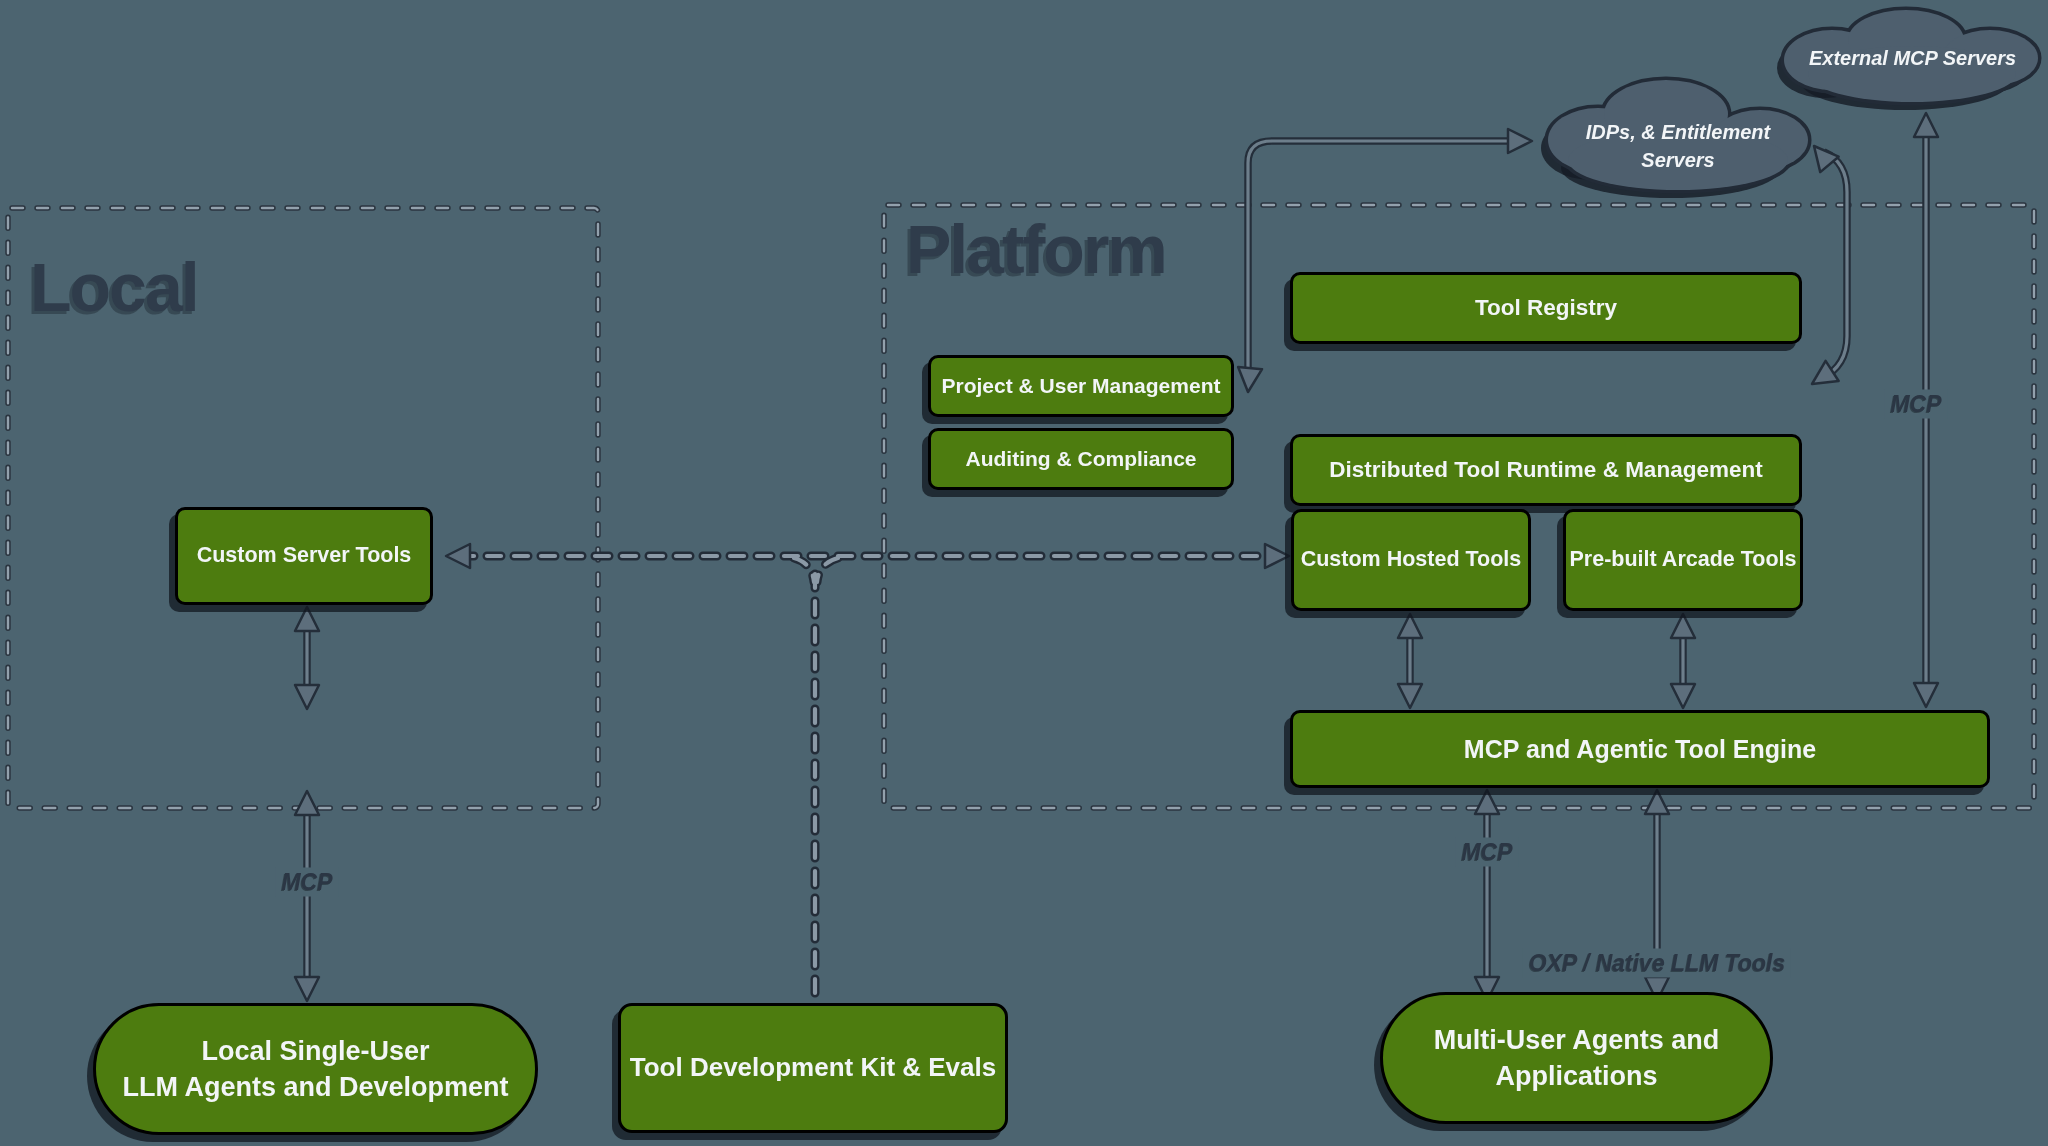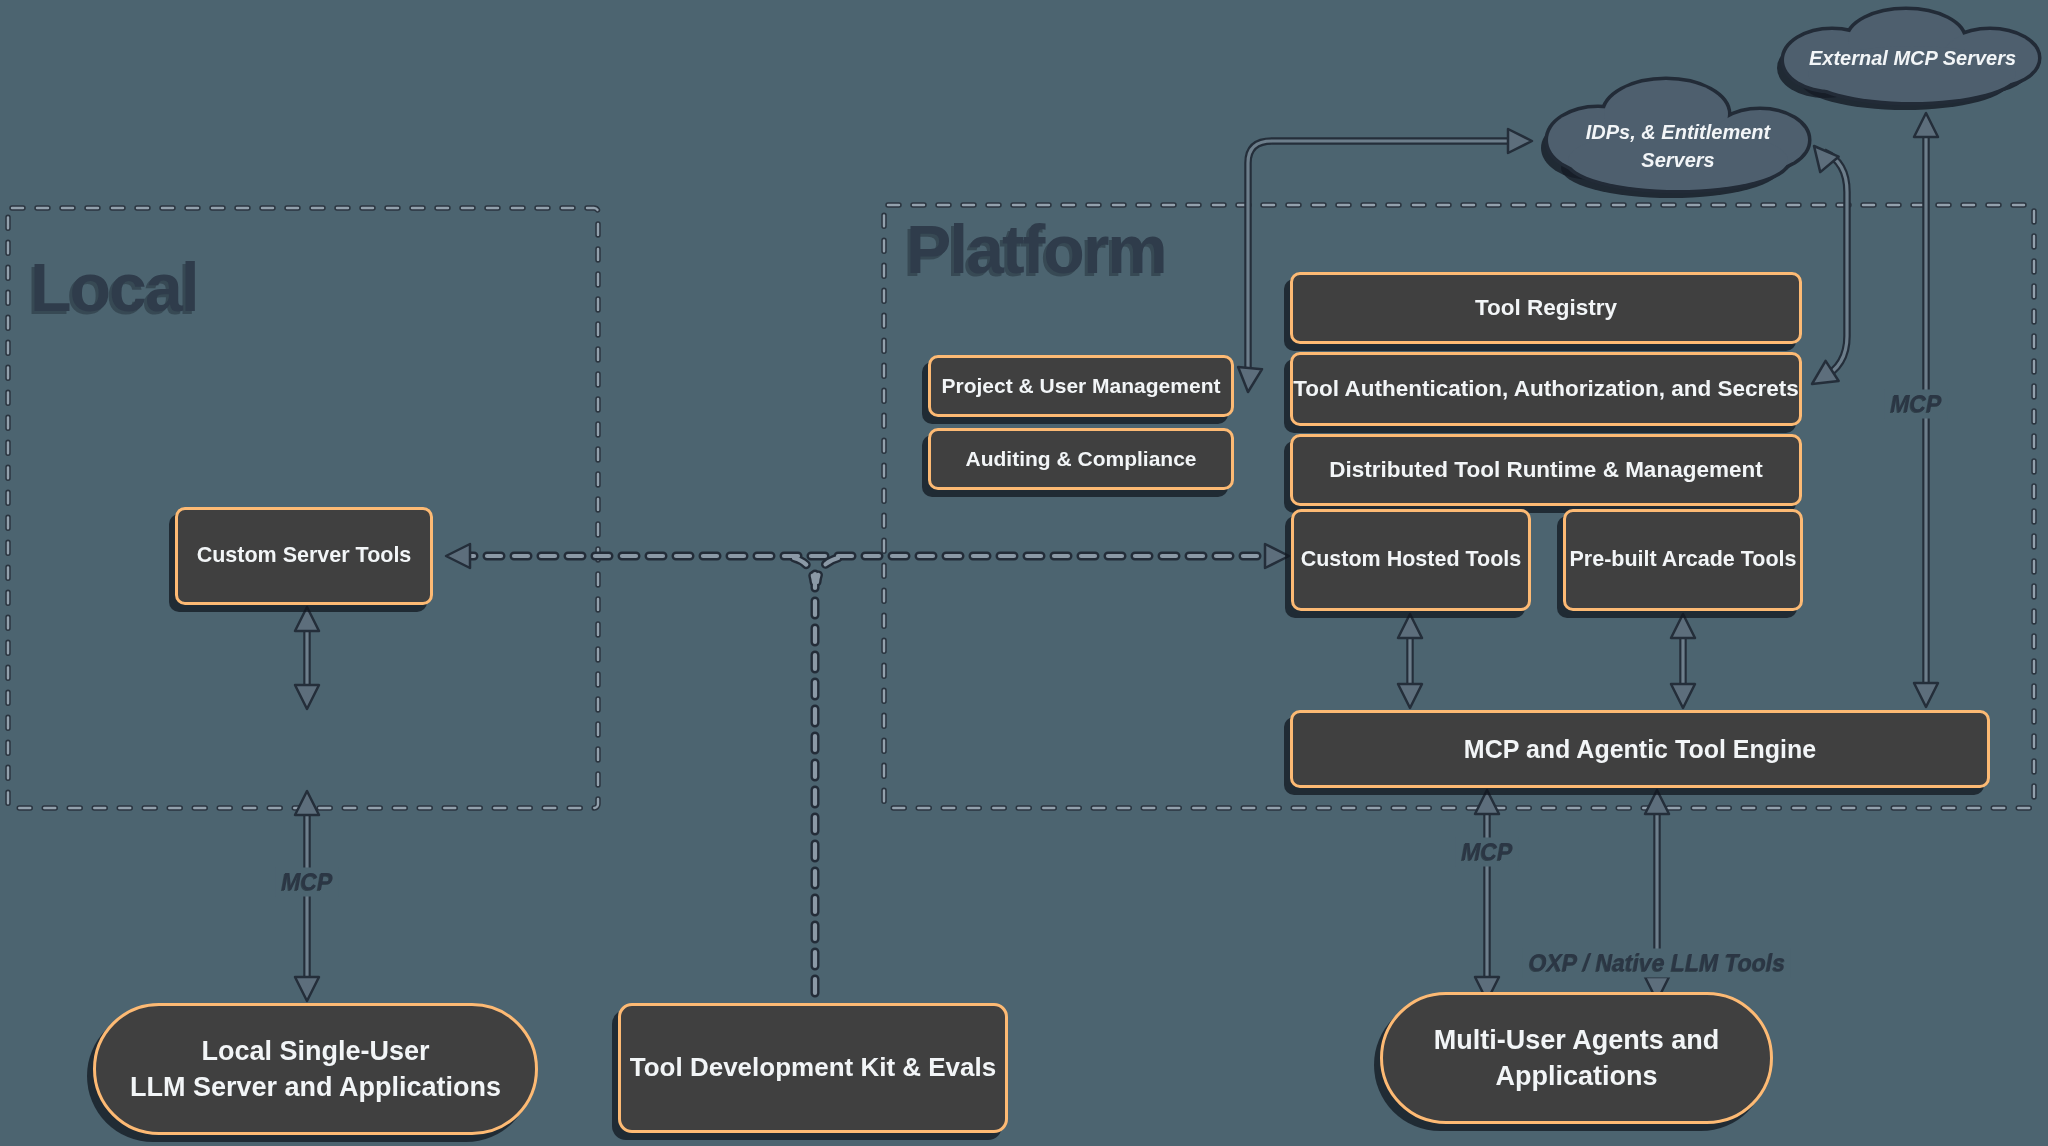--- a/index.html
+++ b/index.html
@@ -19,21 +19,21 @@
   
   .cdash-u{stroke:#2b3540;stroke-width:5.5;fill:none;stroke-dasharray:11 14;stroke-linecap:round;}
   .cdash-o{stroke:#93a1ad;stroke-width:2.4;fill:none;stroke-dasharray:11 14;stroke-linecap:round;}
   
   .cloud-shadow ellipse{fill:#151c26;opacity:.8;}
   .cloud-line ellipse{fill:#4e5f6e;stroke:#222b37;stroke-width:7;}
   .cloud-fill ellipse{fill:#4e5f6e;}
   
   .node{
     position:absolute;box-sizing:border-box;
-    background:#404040;border:3px solid #fdba74;border-radius:10px;
+    background:#4d7c0f;border:3px solid #000000;border-radius:10px;
     box-shadow:-6px 7px 0 rgba(15,21,29,.72);
     display:flex;align-items:center;justify-content:center;flex-direction:column;
     color:#f2f5f7;text-align:center;font-weight:600;line-height:1.3;
   }
   .pill{border-radius:70px;font-weight:700;}
   .section-label{
     position:absolute;font-size:68px;font-weight:700;letter-spacing:-2px;
     color:#2f3c4b;text-shadow:-3px 3px 0 rgba(18,24,32,.35);white-space:nowrap;
   }
   .cloud-label{
@@ -187,23 +187,20 @@
     <div>IDPs, &amp; Entitlement</div>
     <div>Servers</div>
   </div>
 
   <div class="section-label" style="left:30px;top:212px;margin-top:36px;">Local</div>
   <div class="section-label" style="left:906px;top:210px;">Platform</div>
 
   <div class="node" style="left:1290px;top:272px;width:512px;height:72px;font-size:22.5px;">
     <span>Tool Registry</span>
   </div>
-  <div class="node" style="left:1290px;top:352px;width:512px;height:74px;font-size:22.5px;">
-    <span>Tool Authentication, Authorization, and Secrets</span>
-  </div>
   <div class="node" style="left:1290px;top:434px;width:512px;height:72px;font-size:22.5px;">
     <span>Distributed Tool Runtime &amp; Management</span>
   </div>
   <div class="node" style="left:928px;top:355px;width:306px;height:62px;font-size:21px;justify-content:center;">
     <span>Project &amp; User Management</span>
   </div>
   <div class="node" style="left:928px;top:428px;width:306px;height:62px;font-size:21px;">
     <span>Auditing &amp; Compliance</span>
   </div>
   <div class="node" style="left:1291px;top:509px;width:240px;height:102px;font-size:21.5px;">
@@ -215,21 +212,21 @@
   <div class="node" style="left:1290px;top:710px;width:700px;height:78px;font-size:25px;">
     <span>MCP and Agentic Tool Engine</span>
   </div>
 
   <div class="node" style="left:175px;top:507px;width:258px;height:98px;font-size:21.5px;">
     <span>Custom Server Tools</span>
   </div>
 
   <div class="node pill" style="left:93px;top:1003px;width:445px;height:132px;font-size:27px;line-height:1.35;">
     <span>Local Single-User</span>
-    <span>LLM Server and Applications</span>
+    <span>LLM Agents and Development</span>
   </div>
   <div class="node" style="left:618px;top:1003px;width:390px;height:130px;font-size:26px;font-weight:700;border-radius:14px;">
     <span>Tool Development Kit &amp; Evals</span>
   </div>
   <div class="node pill" style="left:1380px;top:992px;width:393px;height:132px;font-size:27px;line-height:1.35;">
     <span>Multi-User Agents and</span>
     <span>Applications</span>
   </div>
 
   <div class="edge-label" style="left:307px;top:882px;">MCP</div>

